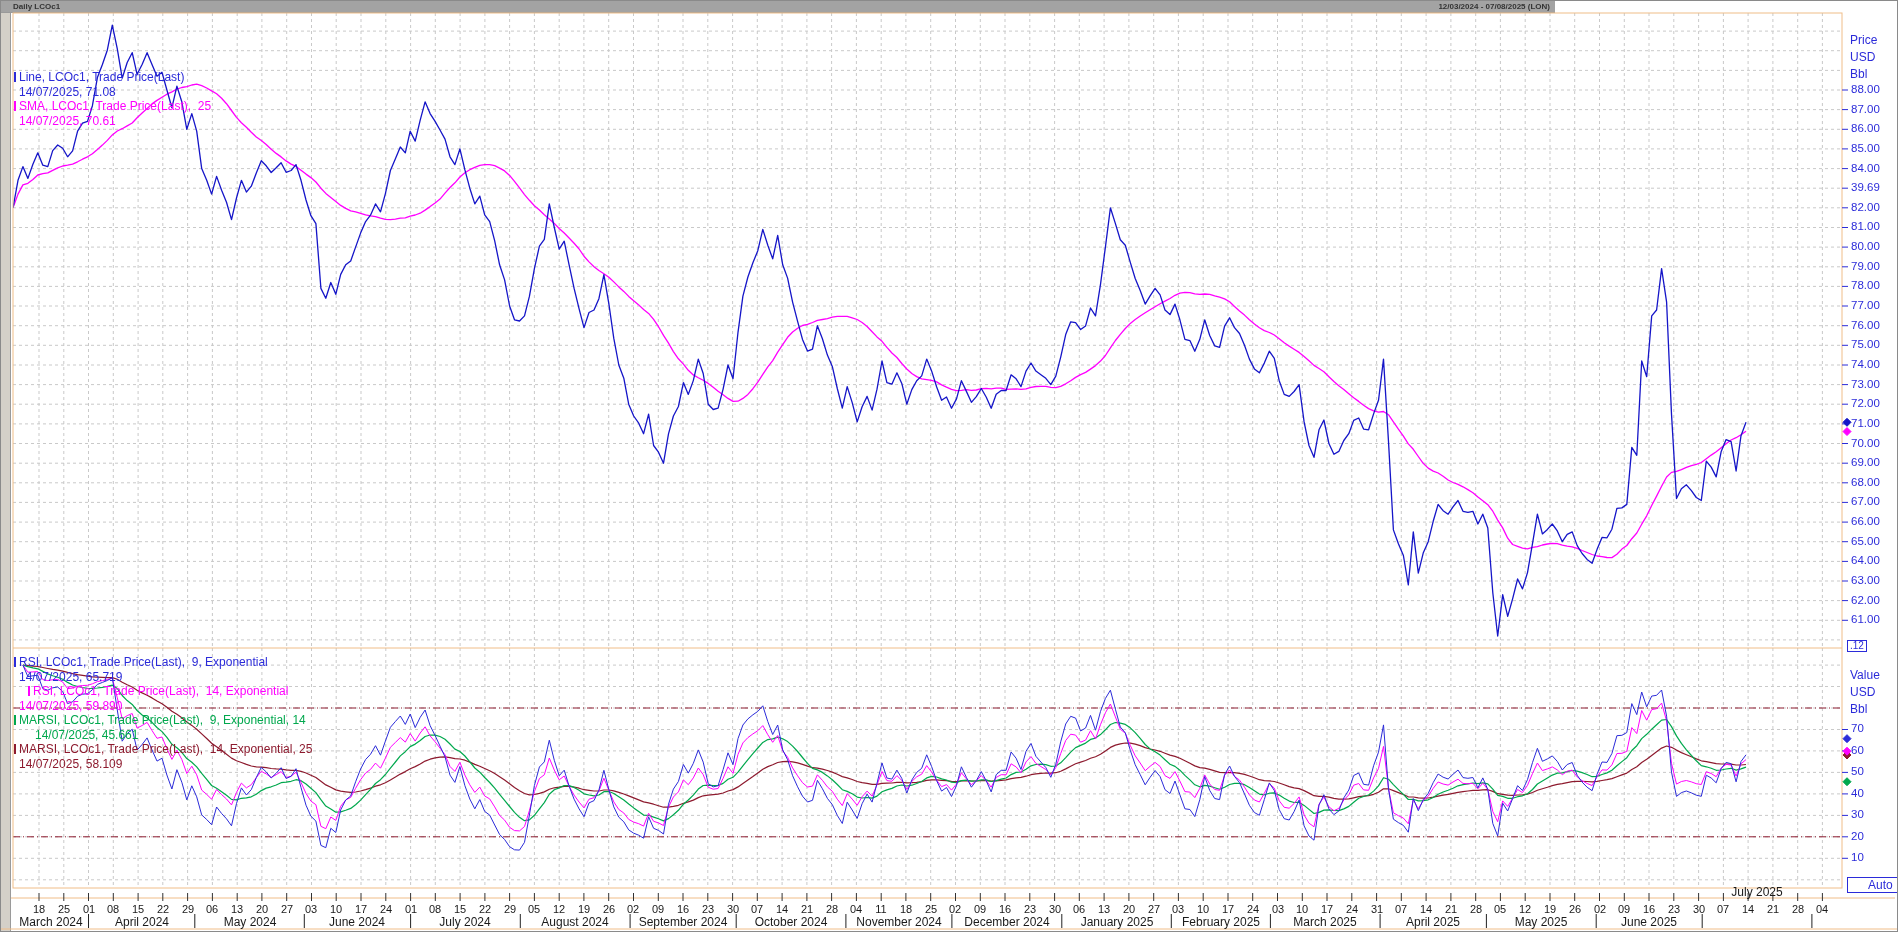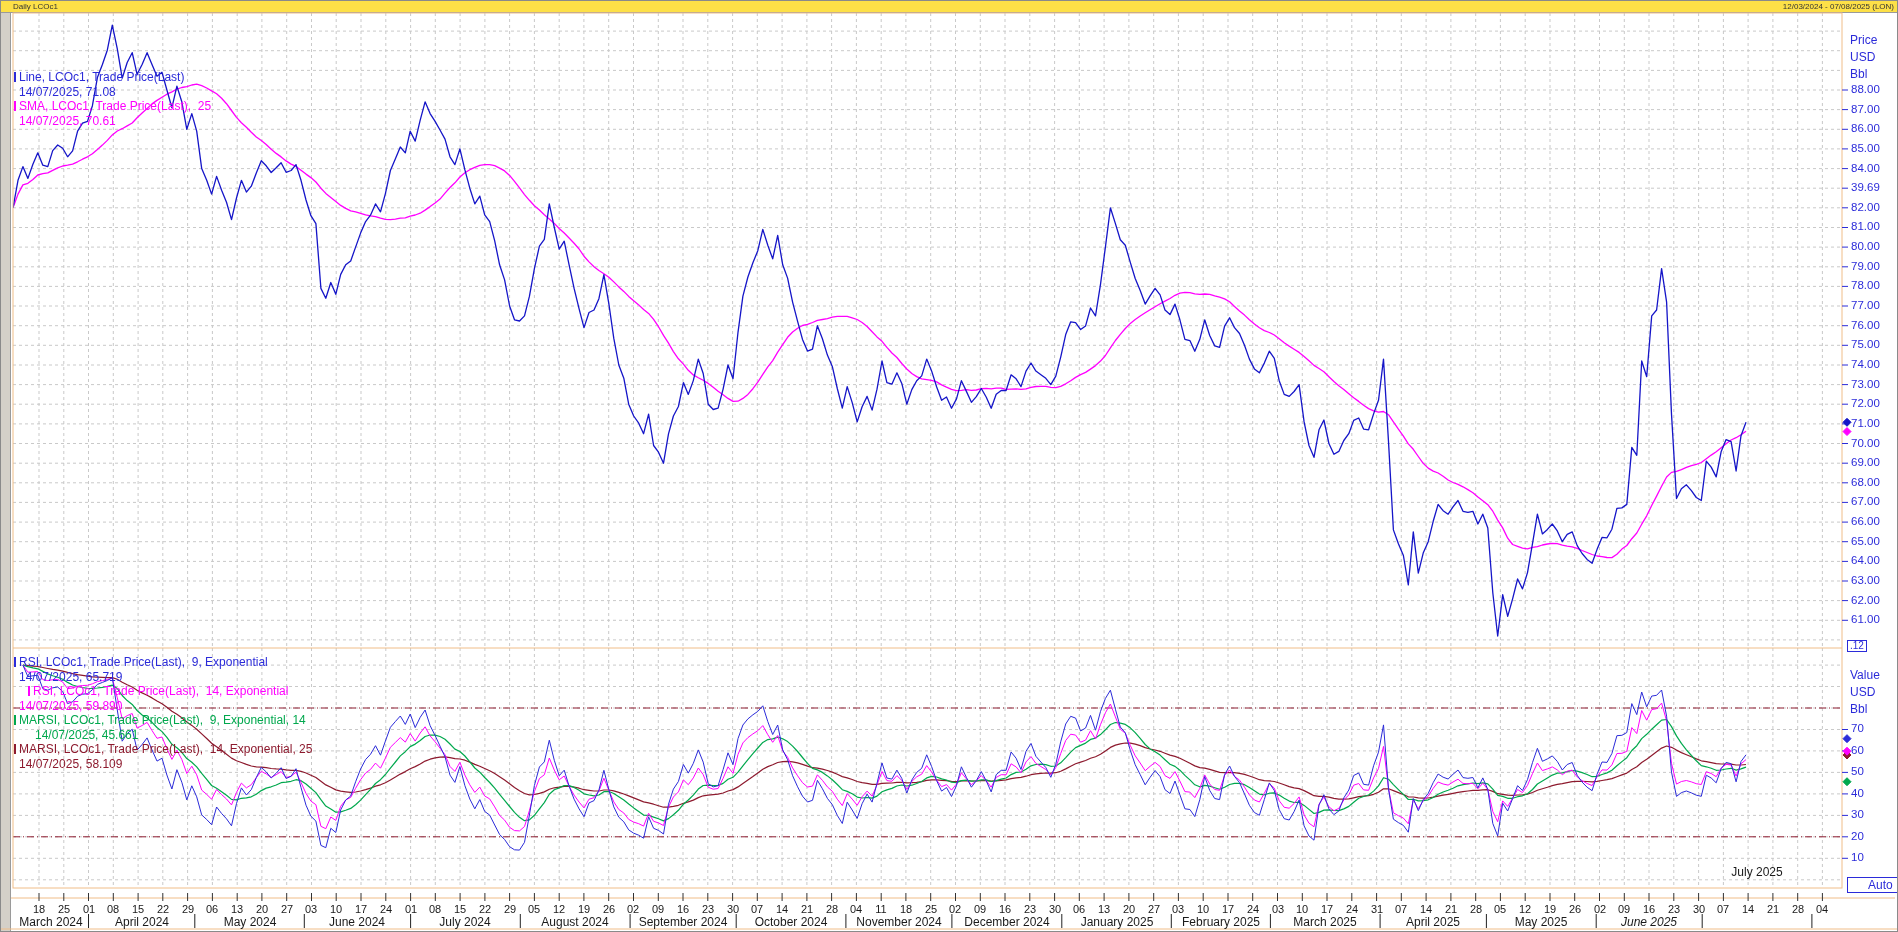--- a/index.html
+++ b/index.html
@@ -1,21 +1,21 @@
 <!DOCTYPE html>
 <html><head>
 <meta charset="utf-8">
 <style>
   html,body{margin:0;padding:0;background:#ffffff;}
   #win{position:relative;width:1898px;height:932px;background:#ffffff;
        font-family:"Liberation Sans",sans-serif;overflow:hidden;
        border:1px solid #8a8a8a;box-sizing:border-box;}
   .abs{position:absolute;}
   #gutter{left:0;top:0;width:9px;height:932px;background:#d4d0c8;border-right:1px solid #9a9a9a;}
-  #titlebar{left:0;top:0;width:1898px;height:11px;background:#fde047;border-bottom:1px solid #9a9a9a;}
+  #titlebar{left:0;top:0;width:1554px;height:11px;background:#a3a3a3;border-bottom:1px solid #9a9a9a;font-weight:bold;}
   #title-l{left:12px;top:1px;font-size:8px;color:#333;white-space:pre;}
   #title-r{right:5px;top:1px;font-size:8px;color:#333;white-space:pre;}
   svg{position:absolute;left:0;top:0;}
   .lgd{position:absolute;font-size:12px;white-space:pre;line-height:13px;}
   .lgd .tk{display:inline-block;width:2px;height:10px;margin-right:3px;vertical-align:-1px;}
   .c-blue{color:#2b2bd9;} .c-mag{color:#ff00ff;} .c-green{color:#00a84d;} .c-maroon{color:#8d1a2e;}
   .b-blue{background:#2b2bd9;} .b-mag{background:#ff00ff;} .b-green{background:#00a84d;} .b-maroon{background:#8d1a2e;}
   .axhdr{position:absolute;left:1849px;font-size:12px;color:#2b2bd9;white-space:pre;}
   .ax{position:absolute;left:1850px;font-size:11.5px;color:#2b2bd9;white-space:pre;}
   .day{position:absolute;top:902px;width:26px;margin-left:-13px;text-align:center;font-size:11px;color:#1a1a1a;}
@@ -519,16 +519,16 @@
       <div class="mon" style="left: 514px; top: 914px; width: 120px;">August 2024</div>
       <div class="mon" style="left: 622px; top: 914px; width: 120px;">September 2024</div>
       <div class="mon" style="left: 730px; top: 914px; width: 120px;">October 2024</div>
       <div class="mon" style="left: 838px; top: 914px; width: 120px;">November 2024</div>
       <div class="mon" style="left: 946px; top: 914px; width: 120px;">December 2024</div>
       <div class="mon" style="left: 1056px; top: 914px; width: 120px;">January 2025</div>
       <div class="mon" style="left: 1160px; top: 914px; width: 120px;">February 2025</div>
       <div class="mon" style="left: 1264px; top: 914px; width: 120px;">March 2025</div>
       <div class="mon" style="left: 1372px; top: 914px; width: 120px;">April 2025</div>
       <div class="mon" style="left: 1480px; top: 914px; width: 120px;">May 2025</div>
-      <div class="mon" style="left: 1588px; top: 914px; width: 120px; font-style: italic;">June 2025</div>
-      <div class="mon" style="left: 1696px; top: 864px; width: 120px;">July 2025</div>
+      <div class="mon" style="left: 1588px; top: 914px; width: 120px;">June 2025</div>
+      <div class="mon" style="left: 1696px; top: 884px; width: 120px;">July 2025</div>
     </div>
 </div>
 
 </body></html>

